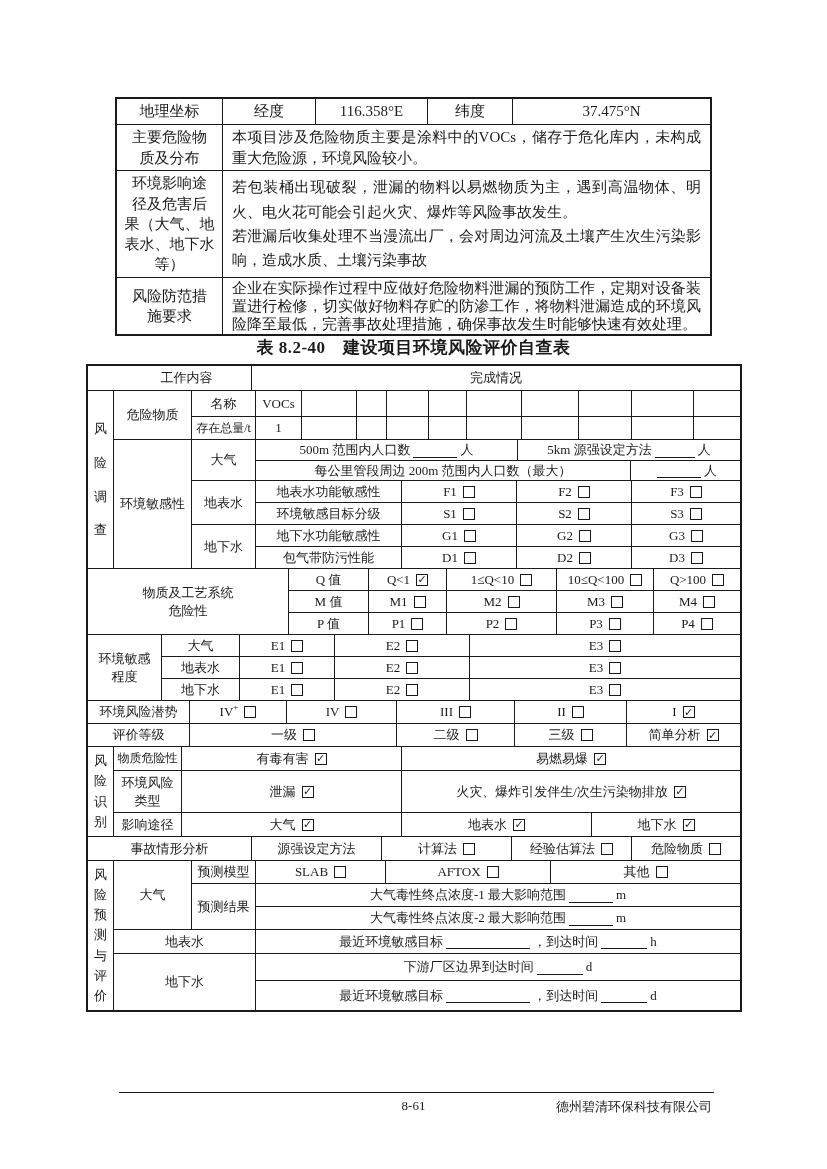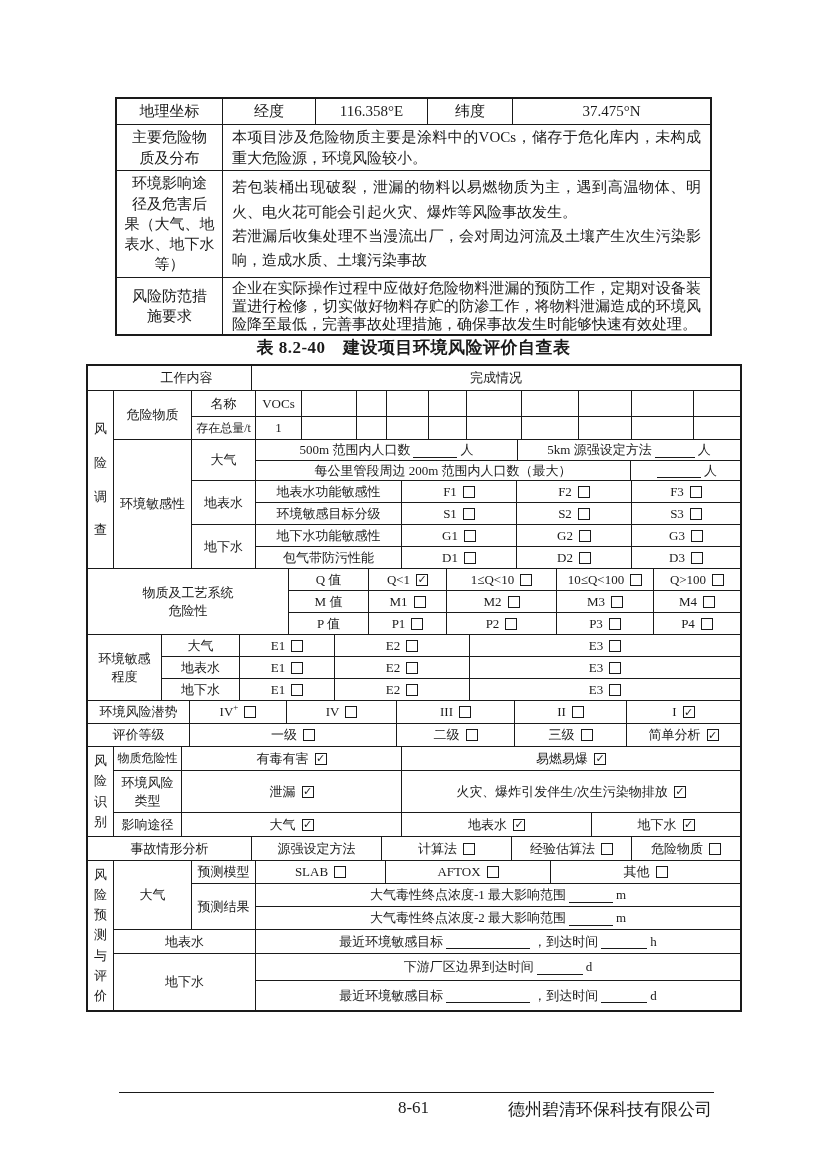--- a/index.html
+++ b/index.html
@@ -12,21 +12,21 @@
   .hdr{
     position:absolute;top:60px;left:115px;width:597px;
     display:flex;justify-content:space-between;align-items:flex-end;
     font-size:14px;border-bottom:1.5px solid #1a1a1a;padding-bottom:7px;
   }
   .page-title{
     position:absolute;top:336px;left:0;width:827px;text-align:center;
     font-size:17px;font-weight:bold;letter-spacing:.5px;
   }
   .ftr-line{position:absolute;top:1092px;left:119px;width:595px;border-top:1px solid #1a1a1a;}
-  .ftr{position:absolute;top:1098px;left:115px;width:597px;height:20px;font-size:17px;}
+  .ftr{position:absolute;top:1098px;left:115px;width:597px;height:20px;font-size:13px;}
   .ftr .pgnum{position:absolute;left:50%;transform:translateX(-50%);}
   .ftr .company{position:absolute;right:0;}
   
   .dtable{position:absolute;display:flex;flex-direction:column;border:2px solid #1a1a1a;box-sizing:border-box;background:#fff;}
   .info-table{top:97px;left:115px;width:597px;font-size:15px;}
   .check-table{top:364px;left:86px;width:656px;font-size:13px;}
   .trow{display:flex;align-items:stretch;box-sizing:border-box;min-height:0;}
   .tcell{
     display:flex;align-items:center;justify-content:center;box-sizing:border-box;
     border-left:1px solid #1a1a1a;border-top:1px solid #1a1a1a;

